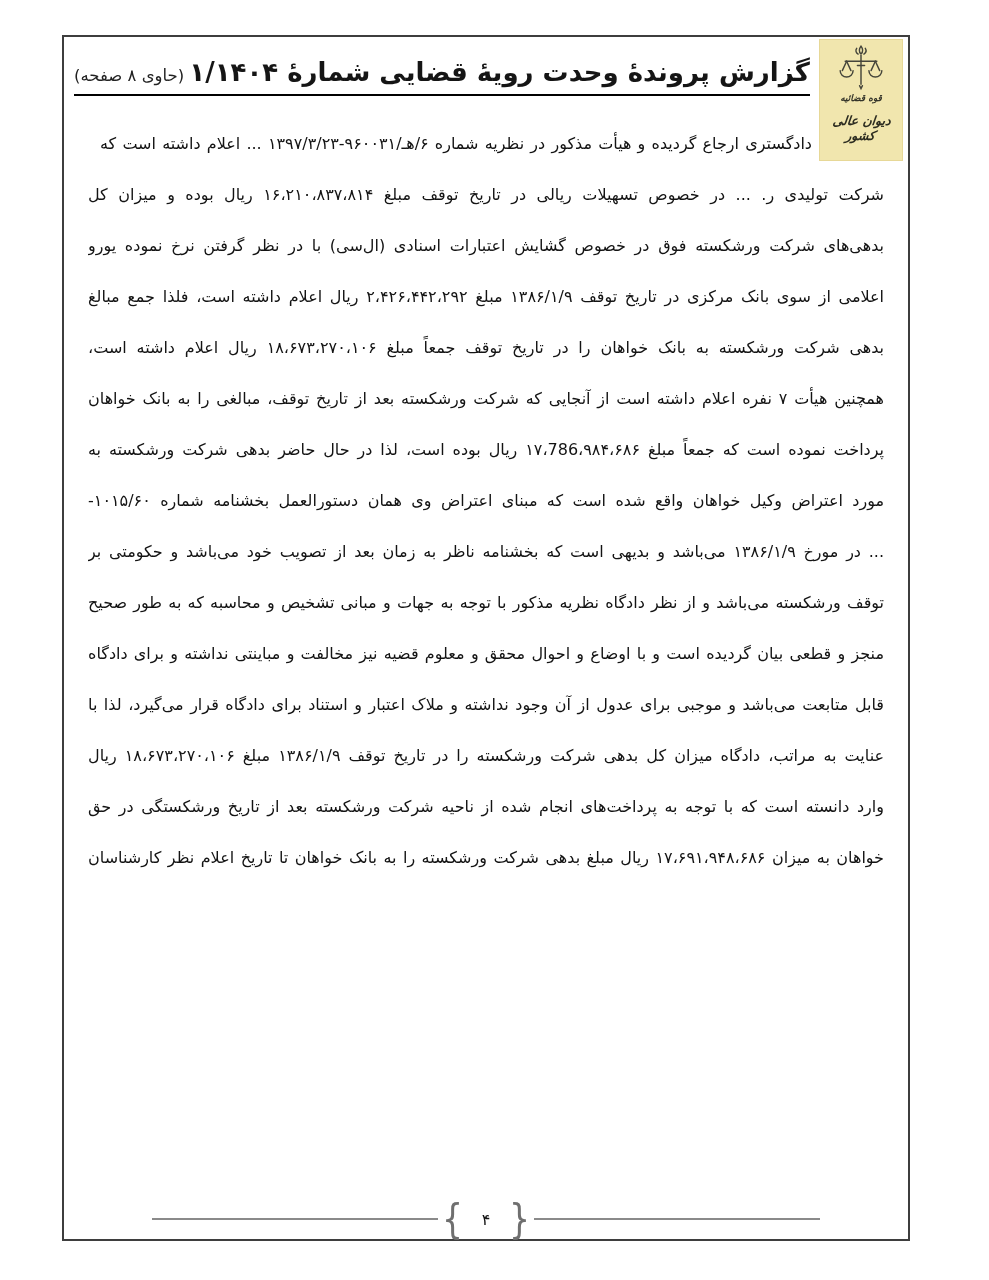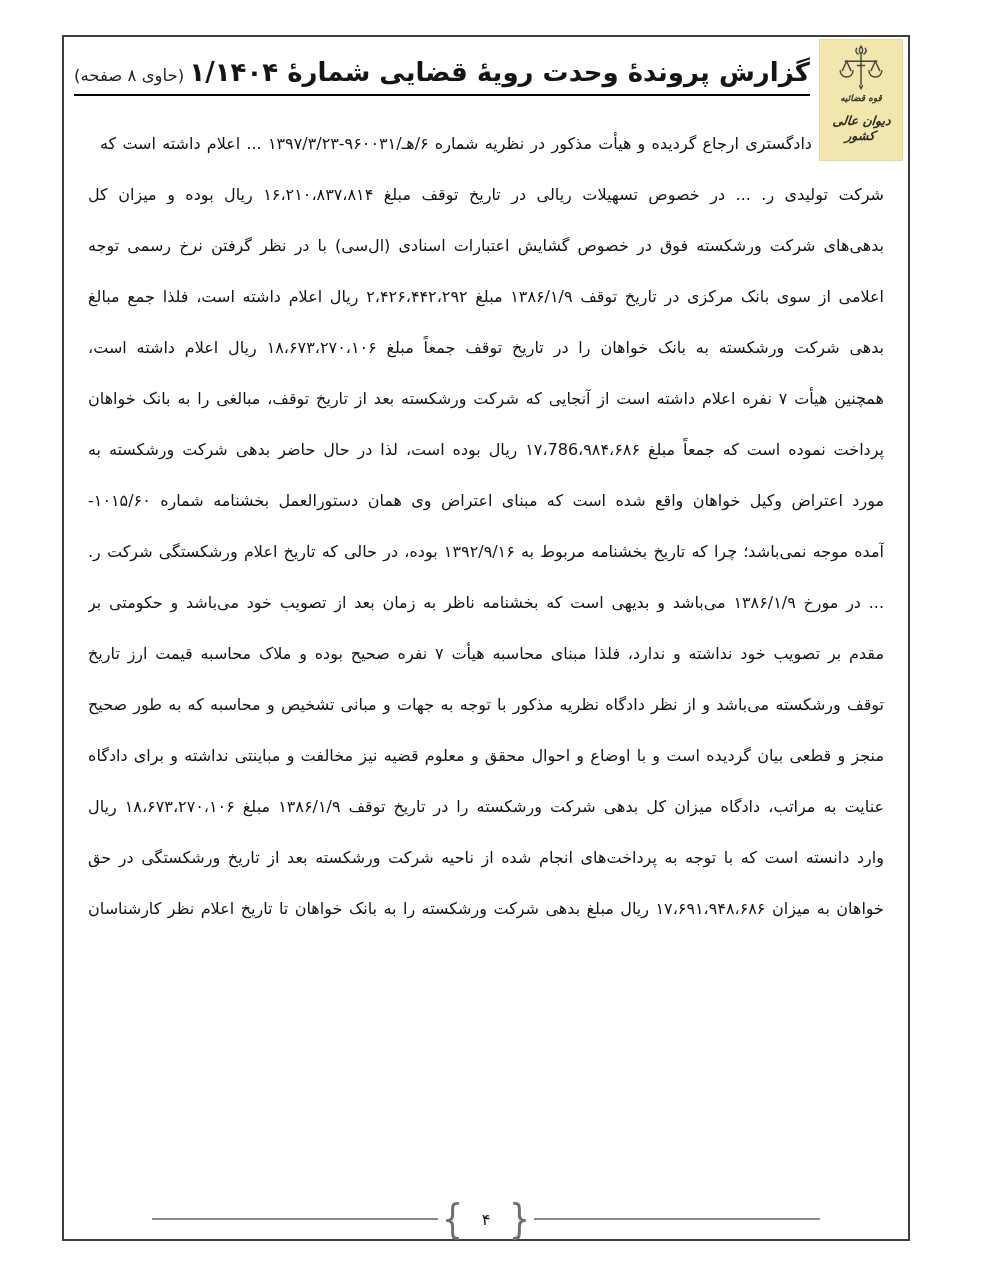--- a/index.html
+++ b/index.html
@@ -105,31 +105,30 @@
   <div class="header">
     <span class="underlined">
       <span class="title-main">گزارش پروندهٔ وحدت رویهٔ قضایی شمارهٔ ۱/۱۴۰۴</span>
       <span class="pages-note">(حاوی ۸ صفحه)</span>
     </span>
   </div>
 
   <div class="body-text">
     <div class="line first-line">دادگستری ارجاع گردیده و هیأت مذکور در نظریه شماره ۶/هـ/۹۶۰۰۳۱-۱۳۹۷/۳/۲۳ ... اعلام داشته است که</div>
     <div class="line">شرکت تولیدی ر. ... در خصوص تسهیلات ریالی در تاریخ توقف مبلغ ۱۶،۲۱۰،۸۳۷،۸۱۴ ریال بوده و میزان کل</div>
-    <div class="line">بدهی‌های شرکت ورشکسته فوق در خصوص گشایش اعتبارات اسنادی (ال‌سی) با در نظر گرفتن نرخ رسمی توجه</div>
+    <div class="line">بدهی‌های شرکت ورشکسته فوق در خصوص گشایش اعتبارات اسنادی (ال‌سی) با در نظر گرفتن نرخ نموده یورو</div>
     <div class="line">اعلامی از سوی بانک مرکزی در تاریخ توقف ۱۳۸۶/۱/۹ مبلغ ۲،۴۲۶،۴۴۲،۲۹۲ ریال اعلام داشته است، فلذا جمع مبالغ</div>
     <div class="line">بدهی شرکت ورشکسته به بانک خواهان را در تاریخ توقف جمعاً مبلغ ۱۸،۶۷۳،۲۷۰،۱۰۶ ریال اعلام داشته است،</div>
     <div class="line">همچنین هیأت ۷ نفره اعلام داشته است از آنجایی که شرکت ورشکسته بعد از تاریخ توقف، مبالغی را به بانک خواهان</div>
     <div class="line">پرداخت نموده است که جمعاً مبلغ ۱۷،786،۹۸۴،۶۸۶ ریال بوده است، لذا در حال حاضر بدهی شرکت ورشکسته به بانک</div>
     <div class="line">مورد اعتراض وکیل خواهان واقع شده است که مبنای اعتراض وی همان دستورالعمل بخشنامه شماره ۱۰۱۵/۶۰-</div>
-    <div class="line">آمده موجه نمی‌باشد؛ چرا که تاریخ بخشنامه مربوط به ۱۳۹۲/۹/۱۶ بوده، در حالی که تاریخ اعلام ورشکستگی شرکت ر.</div>
     <div class="line">... در مورخ ۱۳۸۶/۱/۹ می‌باشد و بدیهی است که بخشنامه ناظر به زمان بعد از تصویب خود می‌باشد و حکومتی بر تاریخ</div>
-    <div class="line">مقدم بر تصویب خود نداشته و ندارد، فلذا مبنای محاسبه هیأت ۷ نفره صحیح بوده و ملاک محاسبه قیمت ارز تاریخ</div>
     <div class="line">توقف ورشکسته می‌باشد و از نظر دادگاه نظریه مذکور با توجه به جهات و مبانی تشخیص و محاسبه که به طور صحیح و</div>
     <div class="line">منجز و قطعی بیان گردیده است و با اوضاع و احوال محقق و معلوم قضیه نیز مخالفت و مباینتی نداشته و برای دادگاه نیز</div>
+    <div class="line">قابل متابعت می‌باشد و موجبی برای عدول از آن وجود نداشته و ملاک اعتبار و استناد برای دادگاه قرار می‌گیرد، لذا با</div>
     <div class="line">عنایت به مراتب، دادگاه میزان کل بدهی شرکت ورشکسته را در تاریخ توقف ۱۳۸۶/۱/۹ مبلغ ۱۸،۶۷۳،۲۷۰،۱۰۶ ریال</div>
     <div class="line">وارد دانسته است که با توجه به پرداخت‌های انجام شده از ناحیه شرکت ورشکسته بعد از تاریخ ورشکستگی در حق</div>
     <div class="line">خواهان به میزان ۱۷،۶۹۱،۹۴۸،۶۸۶ ریال مبلغ بدهی شرکت ورشکسته را به بانک خواهان تا تاریخ اعلام نظر کارشناسان</div>
   </div>
 
   <div class="footer">
     <div class="rule"></div>
     <div class="page-num-wrap">
       <span class="brace">{</span>
       <span class="page-number">۴</span>

